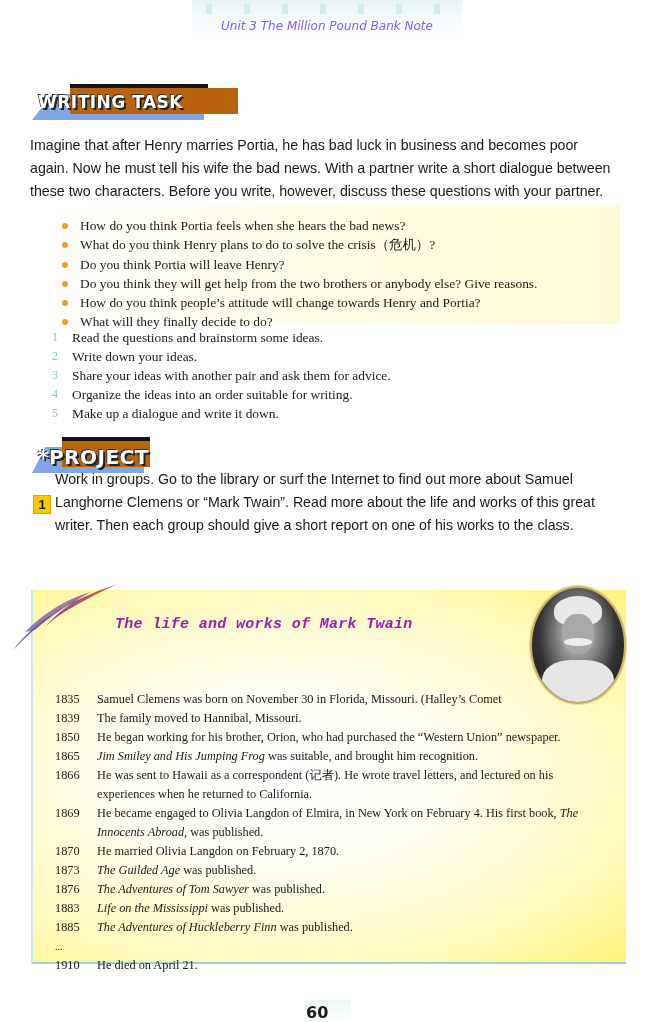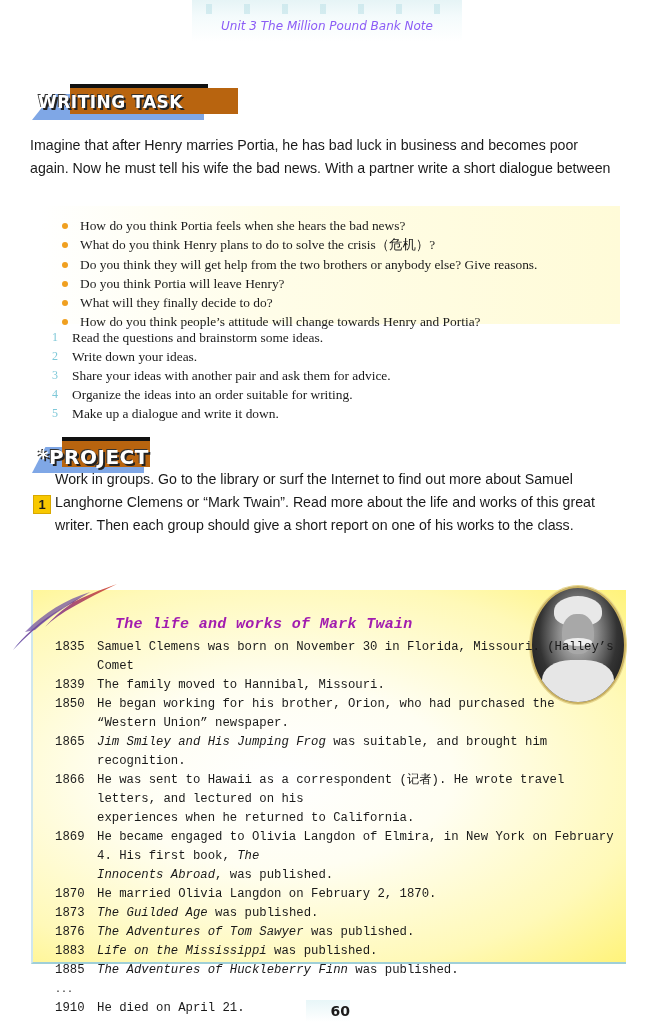--- a/index.html
+++ b/index.html
@@ -27,56 +27,57 @@
 
   .timeline-box { position:absolute; left:31px; top:590px; width:593px; height:372px; background:radial-gradient(ellipse at 42% 50%, #ffffff 0%, #fffef2 35%, #fff9b8 75%, #fff37a 100%); border-left:2px solid #cfe6ee; border-bottom:2px solid #9fcfd8; }
   .brush { position:absolute; left:5px; top:582px; width:115px; height:70px; }
   .timeline-title { position:absolute; left:115px; top:616px; font-family:Liberation Mono, monospace; font-style:italic; font-weight:bold; font-size:15px; color:#a21caf; letter-spacing:0.3px; }
   .portrait { position:absolute; left:530px; top:586px; width:92px; height:114px; border-radius:50%; background:radial-gradient(ellipse at 50% 40%, #cfcfcf 0%, #8a8a8a 30%, #333 60%, #111 100%); border:2px solid #c9b060; box-shadow:0 0 0 1px #e8d890; overflow:hidden; }
   .portrait .hair { position:absolute; left:22px; top:8px; width:48px; height:30px; border-radius:50% 50% 40% 40%; background:#e8e8e8; }
   .portrait .face { position:absolute; left:30px; top:26px; width:32px; height:40px; border-radius:45%; background:#a8a8a8; }
   .portrait .mustache { position:absolute; left:32px; top:50px; width:28px; height:8px; border-radius:50%; background:#eee; }
   .portrait .suit { position:absolute; left:10px; top:72px; width:72px; height:50px; border-radius:40% 40% 0 0; background:#e6e6e6; }
 
-  .timeline { position:absolute; left:55px; top:638px; width:565px; font-size:12.3px; line-height:19px; color:#1a1a1a;font-family:Liberation Mono, monospace; }
+  .timeline { position:absolute; left:55px; top:690px; width:565px; font-size:12.3px; line-height:19px; color:#1a1a1a; }
   .tl-row { display:flex; }
   .tl-year { width:42px; flex:none; }
   .tl-text { flex:1; }
   .tl-text i { font-style:italic; }
   .page-num-bg { position:absolute; left:306px; top:1000px; width:44px; height:22px; background:linear-gradient(to bottom,#e8f6f8,#ffffff); }
-  .page-num { position:absolute; left:306px; top:1003px; width:44px; text-align:right; font-family:"DejaVu Sans", sans-serif; font-weight:bold; font-size:14px; color:#1a1a1a; }
+  .page-num { position:absolute; left:306px; top:1003px; width:44px; text-align:left; font-family:"DejaVu Sans", sans-serif; font-weight:bold; font-size:16px; color:#1a1a1a; }
 </style>
 </head>
 <body>
 
 <div class="header-band">
     <div class="dots"></div>
   </div>
 <div class="unit-title">Unit 3 The Million Pound Bank Note</div>
 
 <div class="banner" style="left:32px;top:84px;width:180px;height:28px;">
   <div class="blue" style="left:0;top:10px;width:172px;height:26px;"></div>
   <div class="black" style="left:38px;top:0;width:138px;height:8px;"></div>
   <div class="orange" style="left:38px;top:4px;width:168px;height:26px;"></div>
   <div class="label" style="left:6px;top:8px;font-size:17px;">WRITING TASK</div>
 </div>
 
 <div class="sans-para" style="left:30px;top:134px;width:600px;">
   <div>Imagine that after Henry marries Portia, he has bad luck in business and becomes poor</div>
   <div>again. Now he must tell his wife the bad news. With a partner write a short dialogue between</div>
+  <div>these two characters. Before you write, however, discuss these questions with your partner.</div>
 </div>
 
 <div class="bullet-bg"></div>
 <ul class="bullets">
   <li><span class="dot"></span><span>How do you think Portia feels when she hears the bad news?</span></li>
   <li><span class="dot"></span><span>What do you think Henry plans to do to solve the crisis（危机）?</span></li>
+  <li><span class="dot"></span><span>Do you think Portia will leave Henry?</span></li>
   <li><span class="dot"></span><span>Do you think they will get help from the two brothers or anybody else? Give reasons.</span></li>
-  <li><span class="dot"></span><span>Do you think Portia will leave Henry?</span></li>
+  <li><span class="dot"></span><span>How do you think people’s attitude will change towards Henry and Portia?</span></li>
   <li><span class="dot"></span><span>What will they finally decide to do?</span></li>
-  <li><span class="dot"></span><span>How do you think people’s attitude will change towards Henry and Portia?</span></li>
 </ul>
 
 <ol class="steps">
   <li><span class="num">1</span><span>Read the questions and brainstorm some ideas.</span></li>
   <li><span class="num">2</span><span>Write down your ideas.</span></li>
   <li><span class="num">3</span><span>Share your ideas with another pair and ask them for advice.</span></li>
   <li><span class="num">4</span><span>Organize the ideas into an order suitable for writing.</span></li>
   <li><span class="num">5</span><span>Make up a dialogue and write it down.</span></li>
 </ol>
 

